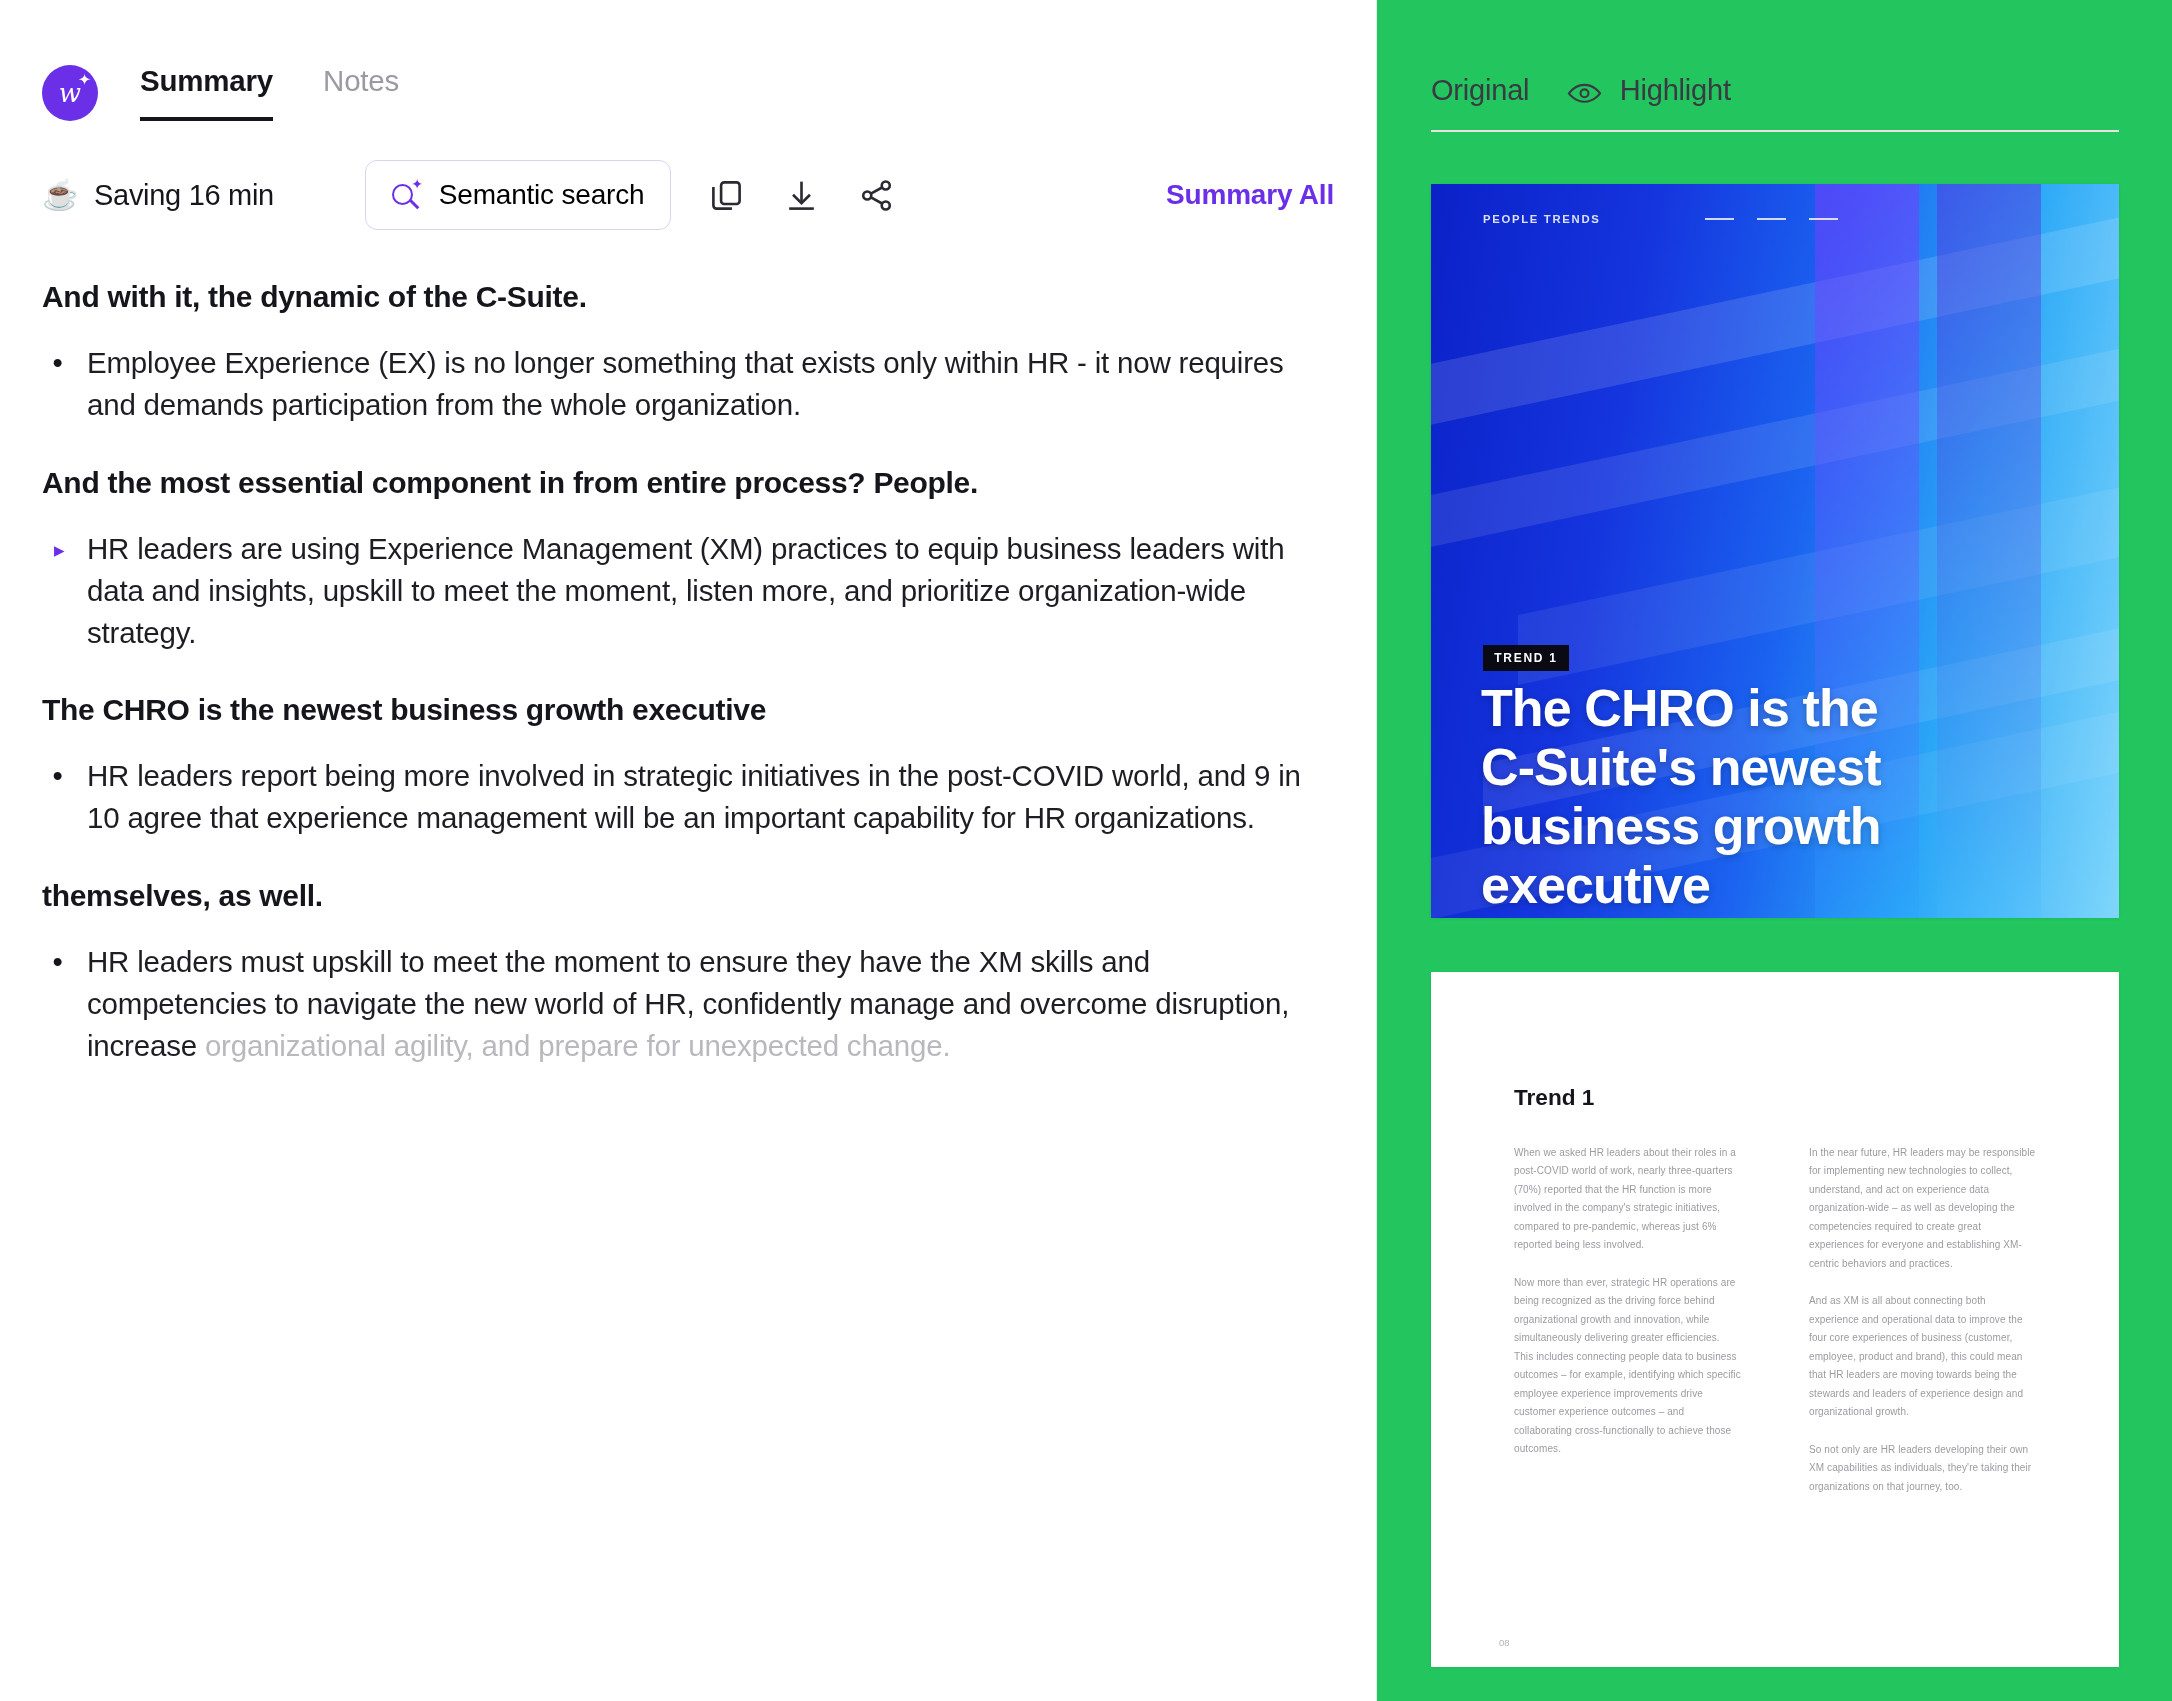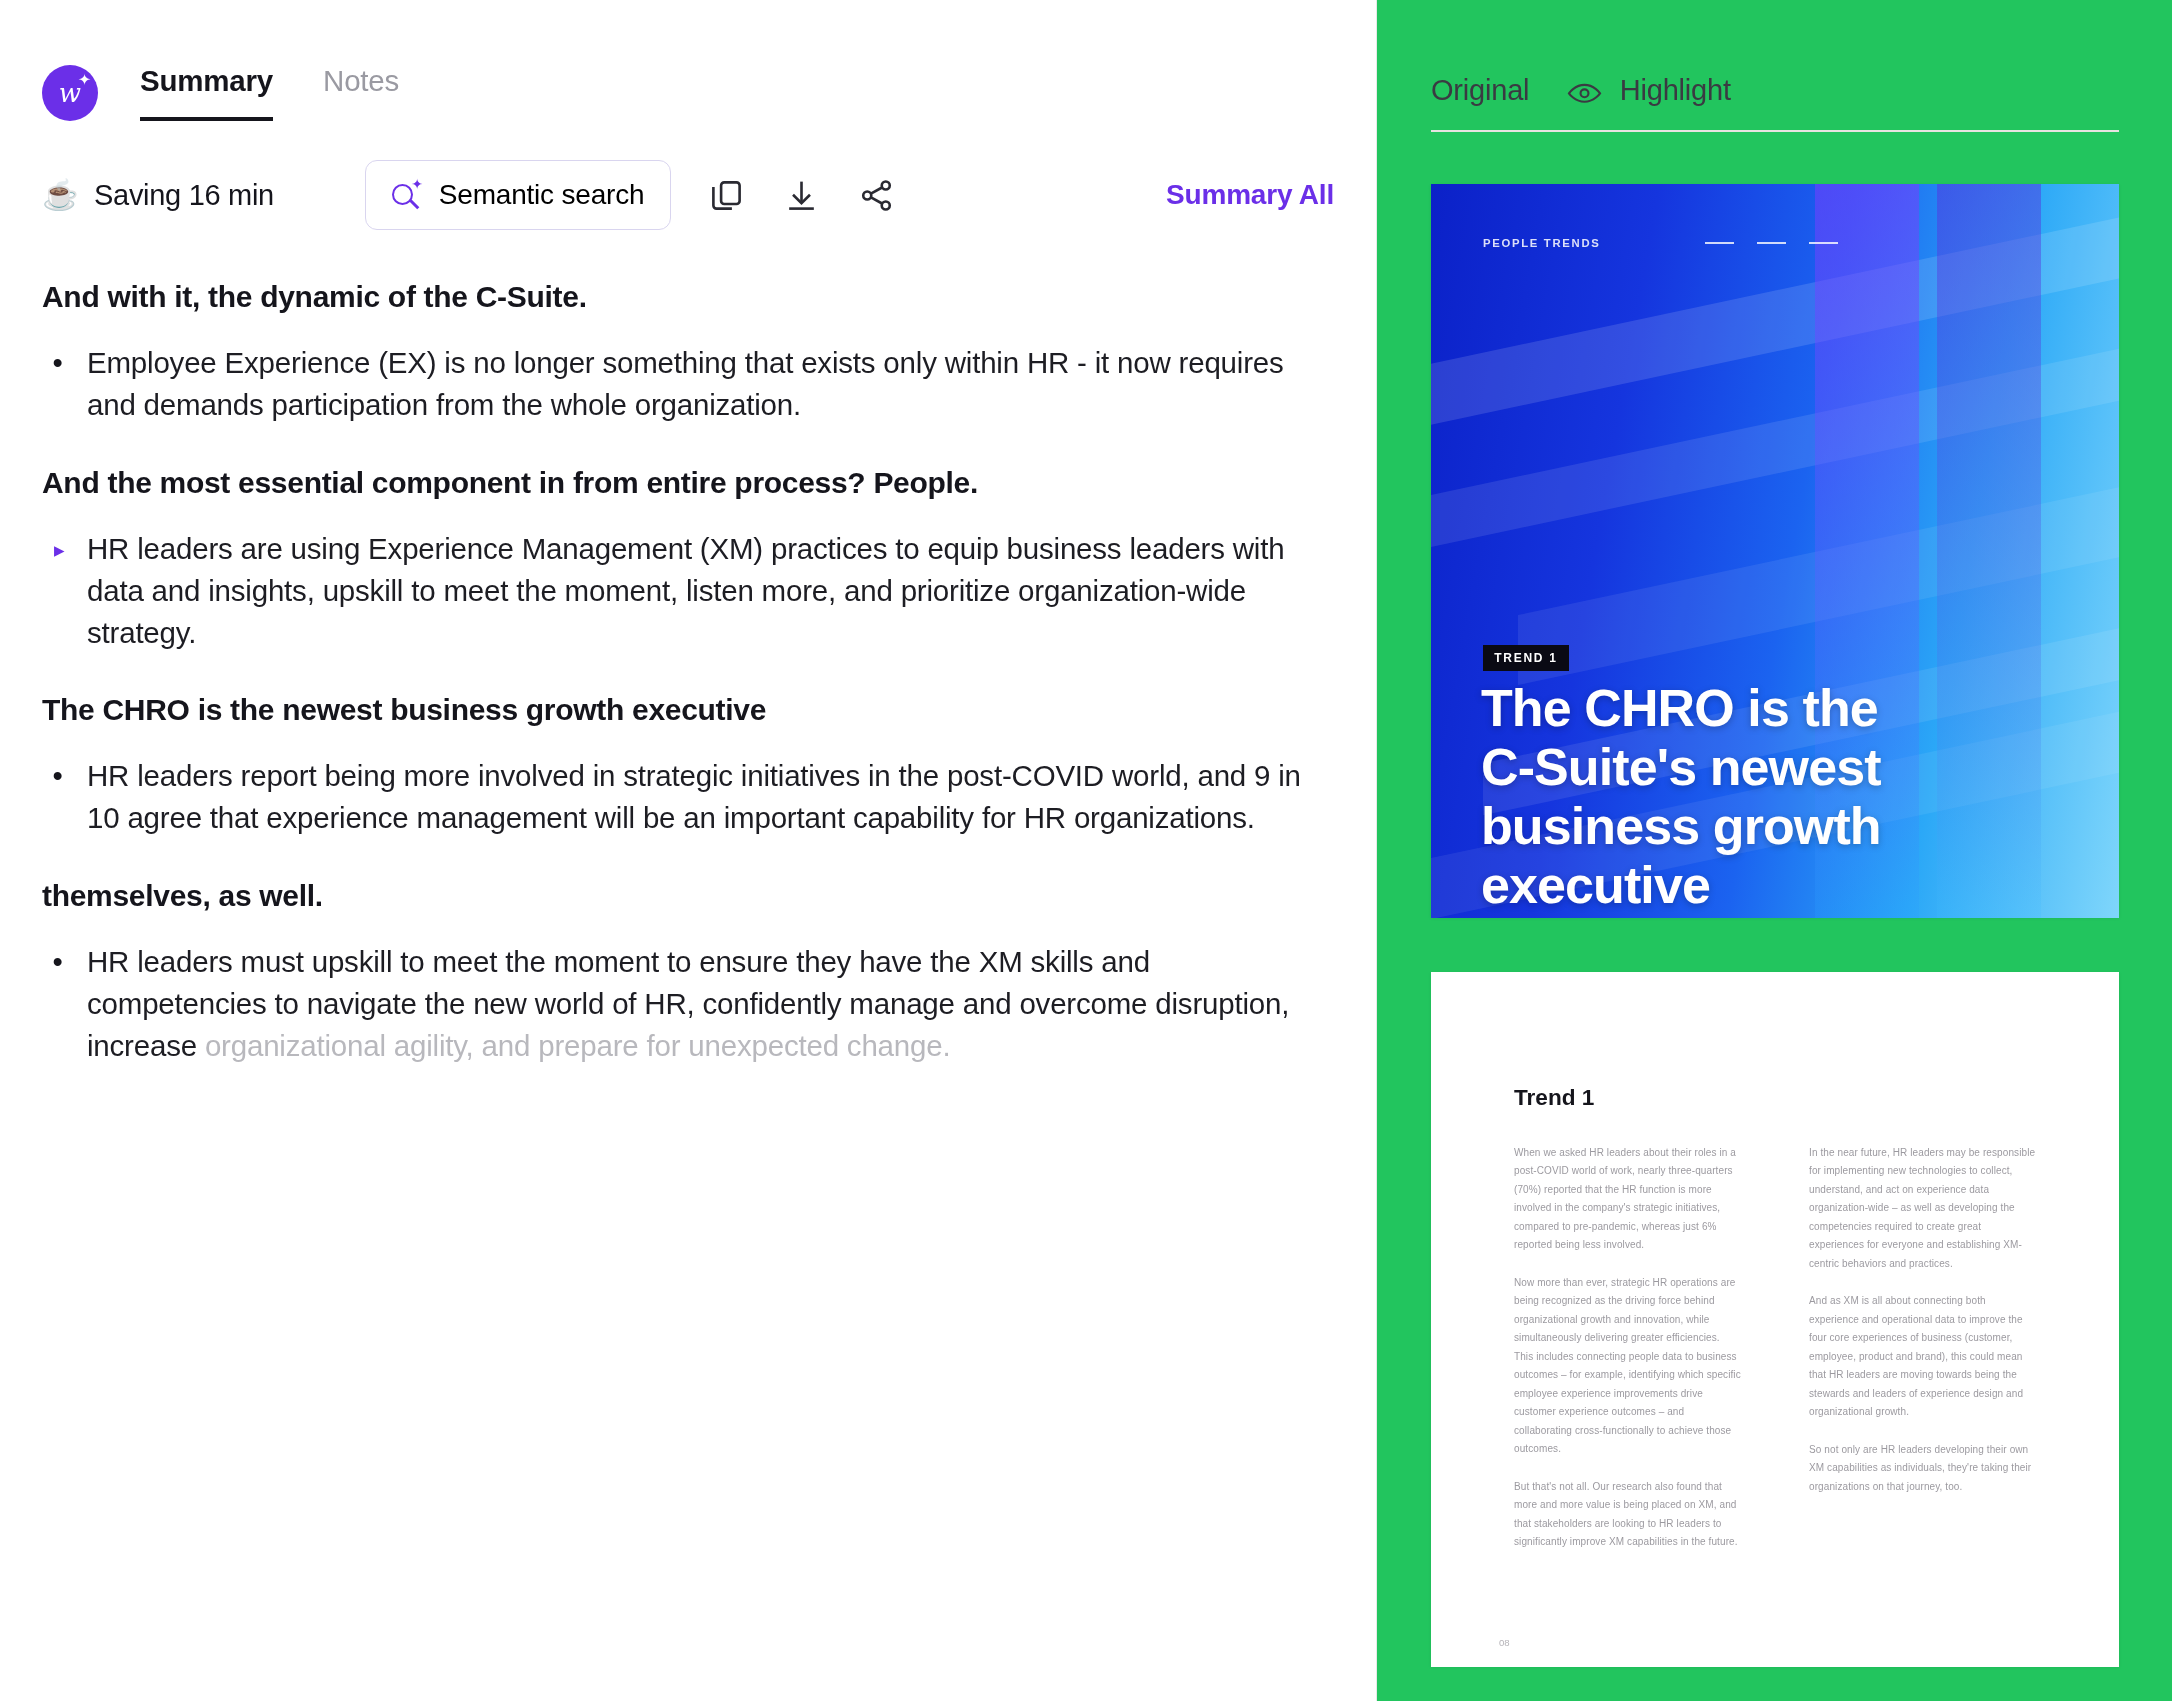--- a/index.html
+++ b/index.html
@@ -267,21 +267,20 @@
     background: linear-gradient(180deg, rgba(120,60,255,0.55), rgba(40,160,255,0.25));
   }
   .cover .v1 { right: 200px; }
   .cover .v2 { right: 78px; background: linear-gradient(180deg, rgba(90,40,220,0.45), rgba(60,190,255,0.2)); }
 
   .cover-topbar {
     position: absolute;
     top: 29.5px; left: 52px; right: 52px;
     display: flex;
     align-items: center;
-    margin-top: 24px;
   }
   .cover-brand {
     color: rgba(255,255,255,0.85);
     font-size: 11.3px;
     letter-spacing: 1.7px;
     font-weight: bold;
   }
   .cover-dashes { display: flex; gap: 22.6px; margin-left: 104px; }
   .cover-dashes span { display: block; width: 29.5px; height: 2.6px; background: rgba(255,255,255,0.8); }
 
@@ -478,21 +477,20 @@
         <div class="cover-title" id="cover-title">The CHRO is the<br>C-Suite's newest<br>business growth<br>executive</div>
       </div>
     </div>
 
     <div class="page-card2">
       <div class="trend-label">Trend 1</div>
       <div class="cols">
         <div class="col">
           <div class="para">When we asked HR leaders about their roles in a post-COVID world of work, nearly three-quarters (70%) reported that the HR function is more involved in the company's strategic initiatives, compared to pre-pandemic, whereas just 6% reported being less involved.</div>
           <div class="para">Now more than ever, strategic HR operations are being recognized as the driving force behind organizational growth and innovation, while simultaneously delivering greater efficiencies. This includes connecting people data to business outcomes – for example, identifying which specific employee experience improvements drive customer experience outcomes – and collaborating cross-functionally to achieve those outcomes.</div>
-          <div class="para">But that's not all. Our research also found that more and more value is being placed on XM, and that stakeholders are looking to HR leaders to significantly improve XM capabilities in the future.</div>
         </div>
         <div class="col">
           <div class="para">In the near future, HR leaders may be responsible for implementing new technologies to collect, understand, and act on experience data organization-wide – as well as developing the competencies required to create great experiences for everyone and establishing XM-centric behaviors and practices.</div>
           <div class="para">And as XM is all about connecting both experience and operational data to improve the four core experiences of business (customer, employee, product and brand), this could mean that HR leaders are moving towards being the stewards and leaders of experience design and organizational growth.</div>
           <div class="para">So not only are HR leaders developing their own XM capabilities as individuals, they're taking their organizations on that journey, too.</div>
         </div>
       </div>
       <div class="page-num">08</div>
     </div>
 

